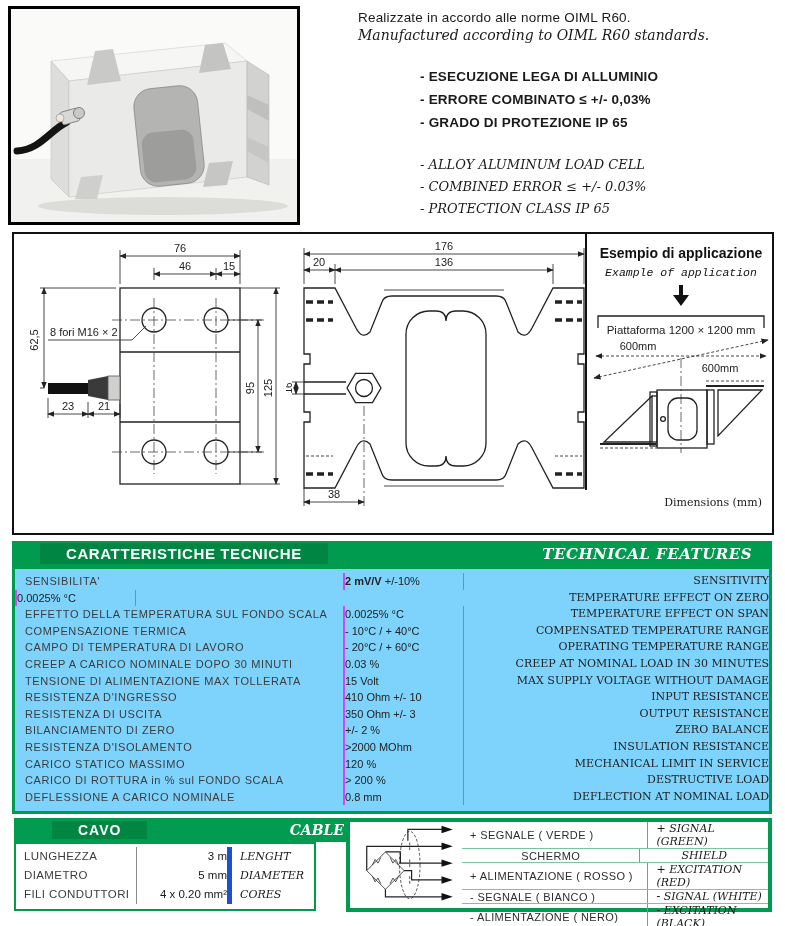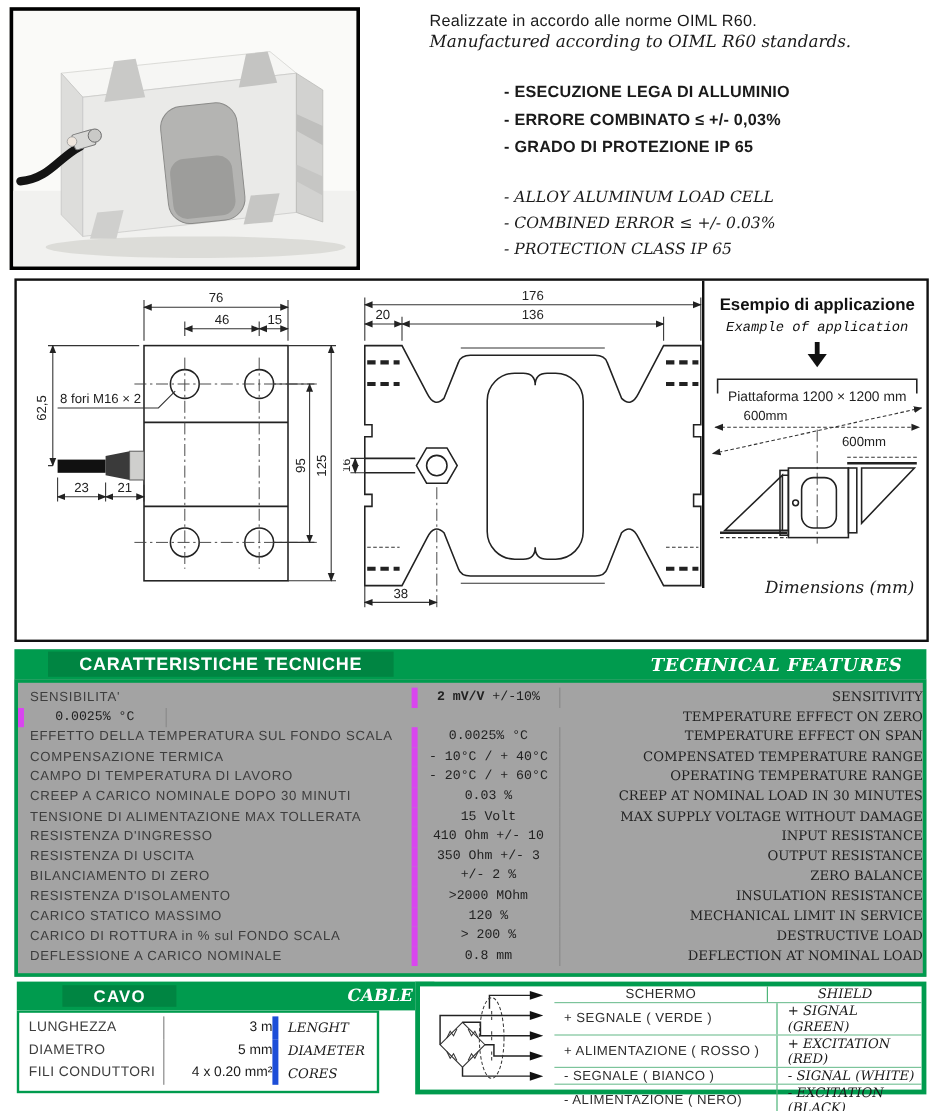--- a/index.html
+++ b/index.html
@@ -16,47 +16,47 @@
   .std .en{font-size:14px;font-style:italic;font-family:"DejaVu Serif",serif;margin-top:2px;}
   .blist-it{margin:22px 0 0 62px;font-weight:bold;font-size:13.5px;line-height:23px;letter-spacing:.2px;}
   .blist-en{margin:20px 0 0 62px;font-style:italic;font-family:"DejaVu Serif",serif;
             font-size:13px;line-height:22px;}
 
   
   .draw-panel{position:absolute;left:12px;top:232px;width:758px;height:299px;
               border:2px solid #111;background:#fff;}
   .draw-panel svg{position:absolute;}
   .divider{position:absolute;left:571px;top:0;height:256px;border-left:2px solid #111;}
-  .dims-note{position:absolute;right:10px;top:248px;font-family:"DejaVu Serif",serif;
-             font-style:italic;font-size:14px;}
+  .dims-note{position:absolute;right:10px;top:262px;font-family:"DejaVu Serif",serif;
+             font-size:11px;}
 
   svg .ln{stroke:#222;stroke-width:1.3;fill:none;}
   svg .thin{stroke:#333;stroke-width:.9;fill:none;}
   svg .dim{stroke:#333;stroke-width:.9;fill:none;}
   svg .cl{stroke:#444;stroke-width:.8;fill:none;stroke-dasharray:10 3 2 3;}
   svg .hz{stroke:#222;stroke-width:3.4;fill:none;stroke-dasharray:7 4;}
   svg .dsh{stroke:#333;stroke-width:.9;fill:none;stroke-dasharray:3 2;}
   svg .dimt{font-family:"Liberation Sans",sans-serif;font-size:11px;fill:#222;}
   svg .small{font-size:10px;}
   svg .ttl{font-family:"Liberation Sans",sans-serif;font-size:14px;font-weight:bold;fill:#111;}
   svg .sub{font-family:"Liberation Mono",monospace;font-style:italic;font-size:11.5px;fill:#111;}
 
   
   .green-bar{position:absolute;left:12px;top:541px;width:760px;height:25px;background:#009b4e;
              display:flex;align-items:center;justify-content:space-between;}
   .green-bar .itbox{background:#008542;color:#fff;font-weight:bold;font-size:15px;
                     letter-spacing:.6px;padding:2px 26px;margin-left:28px;}
   .green-bar .enlab{color:#fff;font-family:"DejaVu Serif",serif;font-style:italic;font-weight:bold;
                     font-size:15px;padding-right:20px;letter-spacing:.5px;}
   .spec-table{position:absolute;left:12px;top:566px;width:754px;height:238px;
-              border:3px solid #009b4e;background:#a3a3a3;padding-top:4px;}
+              border:3px solid #009b4e;background:#7dd3fc;padding-top:4px;}
   .srow{display:flex;height:16.6px;line-height:16.6px;font-size:11px;}
   .s-it{flex:0 0 318px;padding-left:10px;color:#3d3d3d;letter-spacing:.6px;white-space:nowrap;}
-  .s-val{flex:0 0 118px;text-align:center;color:#222;border-left:5px solid #d946ef;
-         border-right:1px solid #8a8a8a;white-space:nowrap;font-family:Liberation Mono, monospace;}
+  .s-val{flex:0 0 118px;color:#222;border-left:2px solid #d946ef;
+         border-right:1px solid #8a8a8a;white-space:nowrap;}
   .s-val .vb{font-weight:bold;}
   .s-en{flex:1;padding-left:12px;font-family:"DejaVu Serif",serif;
         font-size:11px;color:#222;white-space:nowrap;text-align:right;}
 
   
   .cable-bar{position:absolute;left:14px;top:818px;width:348px;height:24px;background:#009b4e;
              display:flex;align-items:center;justify-content:space-between;}
   .cable-bar .itbox{background:#008542;color:#fff;font-weight:bold;font-size:14px;
                     letter-spacing:1px;padding:1px 26px;margin-left:38px;}
   .cable-bar .enlab{color:#fff;font-family:"DejaVu Serif",serif;font-style:italic;font-weight:bold;
@@ -397,27 +397,27 @@
       <polygon points="94,40 106,44 94,48" fill="#111"></polygon>
       <polygon points="94,58 106,62 94,66" fill="#111"></polygon>
       <polygon points="94,76 106,80 94,84" fill="#111"></polygon>
 
       <ellipse cx="60" cy="46" rx="11" ry="36" class="dsh" stroke-width="1.3"></ellipse>
       <line x1="60" y1="22" x2="60" y2="30" class="dsh"></line>
       <line x1="60" y1="40" x2="60" y2="48" class="dsh"></line>
       <line x1="60" y1="58" x2="60" y2="66" class="dsh"></line>
     </svg>
     <div class="wtable">
+      <div class="wrow">
+          <div class="w-it">+ SEGNALE ( VERDE )</div>
+          <div class="w-en">+ SIGNAL  (GREEN)</div>
+        </div>
       <div class="wrow hd">
           <div class="w-it">SCHERMO</div>
           <div class="w-en">SHIELD</div>
-        </div>
-      <div class="wrow">
-          <div class="w-it">+ SEGNALE ( VERDE )</div>
-          <div class="w-en">+ SIGNAL  (GREEN)</div>
         </div>
       <div class="wrow">
           <div class="w-it">+ ALIMENTAZIONE ( ROSSO )</div>
           <div class="w-en">+ EXCITATION  (RED)</div>
         </div>
       <div class="wrow">
           <div class="w-it">- SEGNALE ( BIANCO )</div>
           <div class="w-en">- SIGNAL  (WHITE)</div>
         </div>
       <div class="wrow">

